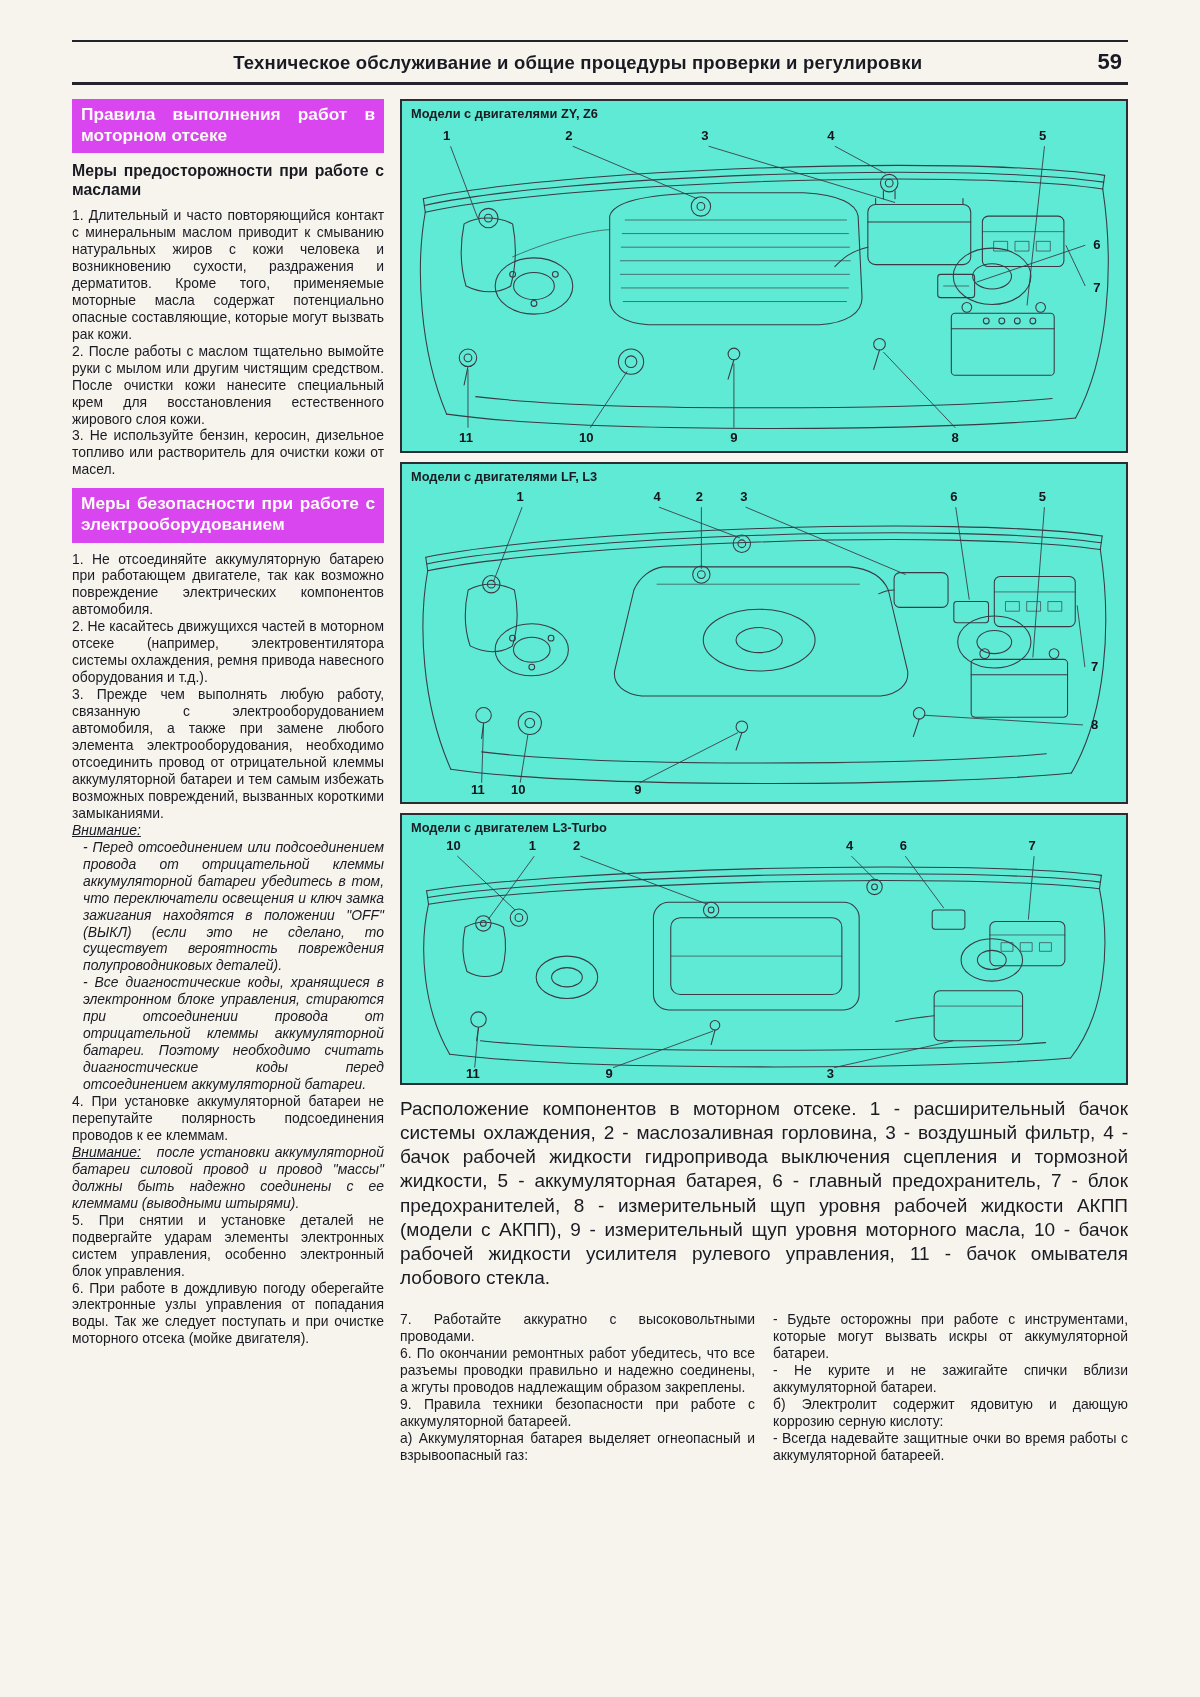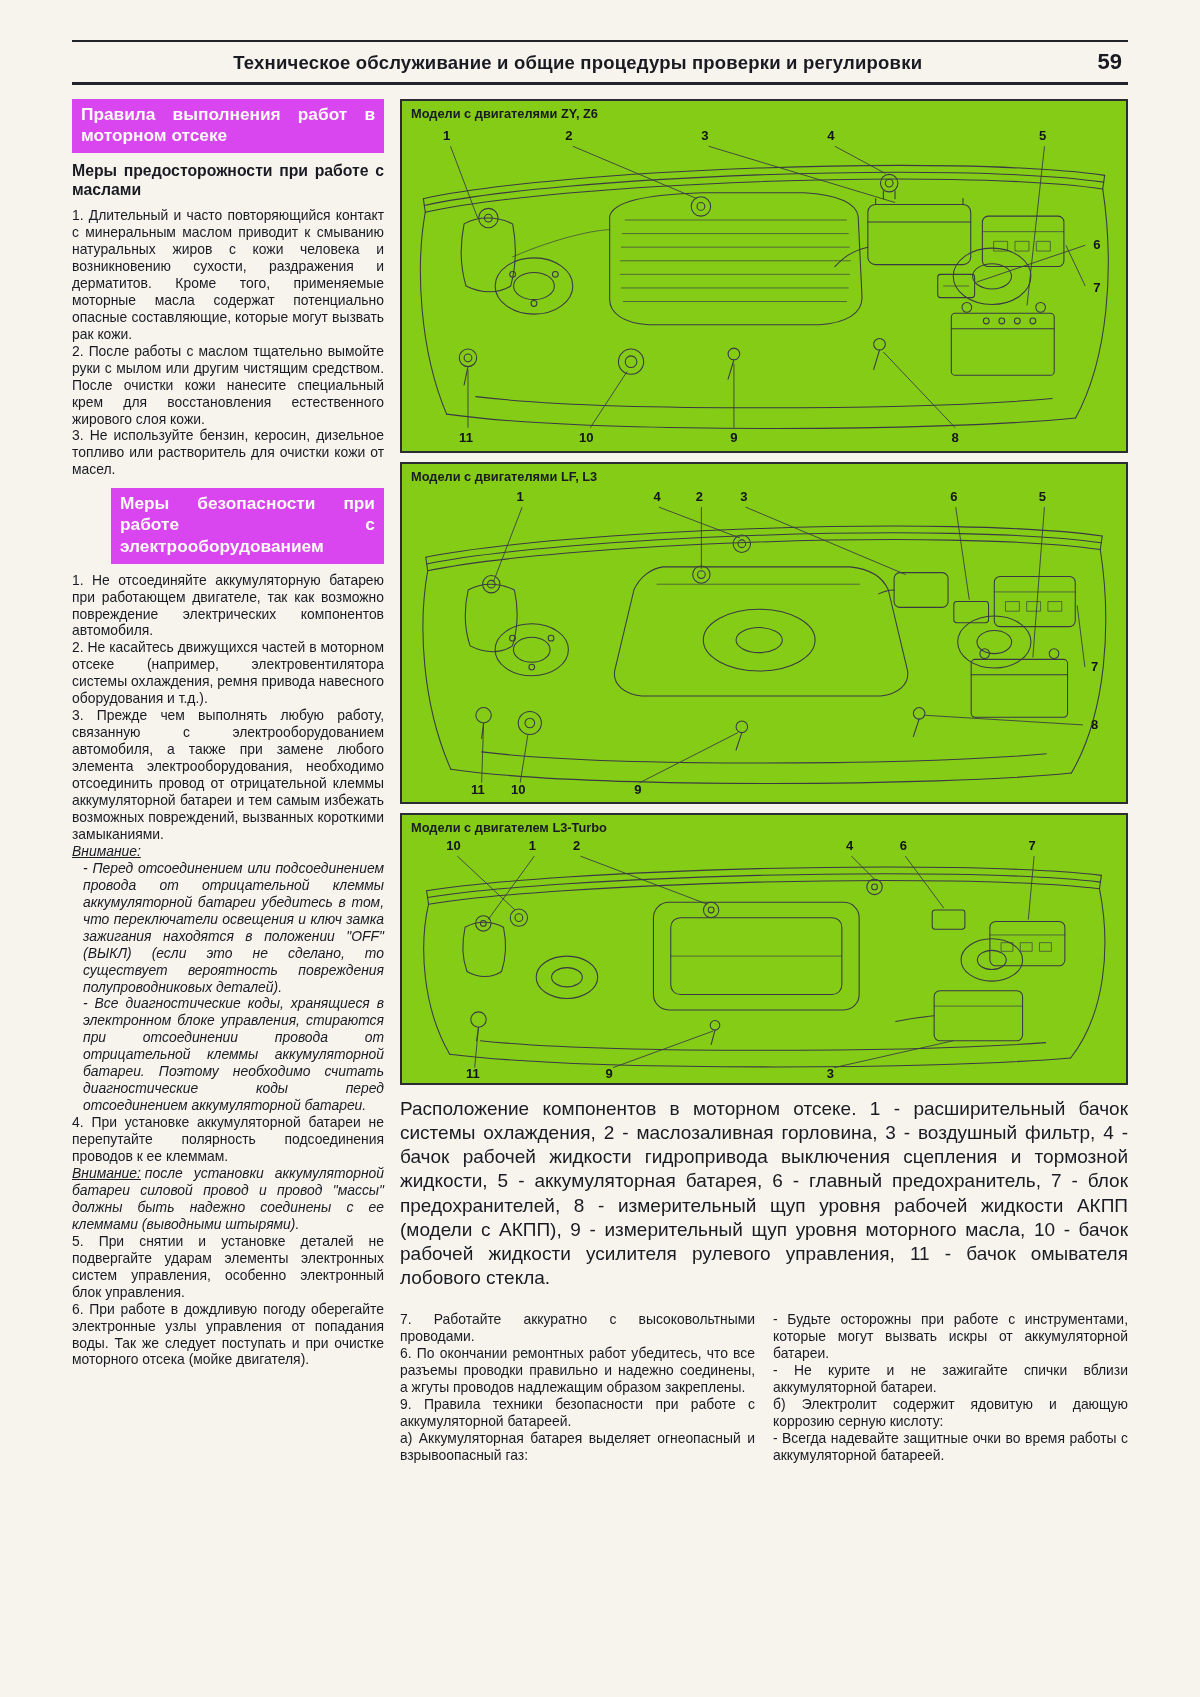--- a/index.html
+++ b/index.html
@@ -19,28 +19,28 @@
   .header-title { flex: 1; text-align: center; font-weight: bold; font-size: 18.5px; letter-spacing: .2px; }
   .page-number { font-weight: bold; font-size: 22px; padding-right: 2px; }
 
   .columns { display: flex; gap: 16px; }
   .left-col { width: 312px; flex: none; font-size: 13.9px; line-height: 1.22; text-align: justify; }
   .left-col p { margin: 0; }
   .black-box {
     background: #d946ef; color: #fbfbf7; font-weight: bold;
     font-size: 17.3px; line-height: 1.22; padding: 5px 9px 7px; margin: 0 0 8px;
   }
-  .mt { margin-top: 10px; margin-left: 39px; }
+  .mt { margin-top: 10px; }
   .subtitle { font-weight: bold; font-size: 15.8px; line-height: 1.2; margin: 9px 0 7px; }
   .it { font-style: italic; }
   .indent { padding-left: 11px; }
-  .att-label { text-decoration: underline; margin-right: 4px; }
+  .att-label { text-decoration: underline; margin-right: 16px; }
 
   .right-col { flex: 1; min-width: 0; display: flex; flex-direction: column; }
-  .figure { border: 2px solid #2c2c35; background: #84cc16; margin-bottom: 9px; }
+  .figure { border: 2px solid #2c2c35; background: #5eead4; margin-bottom: 9px; }
   .fig-label { font-weight: bold; font-size: 12.8px; padding: 5px 0 0 9px; }
   .fig-svg { display: block; width: 100%; }
   .fig1 .fig-svg { height: 330px; }
   .fig2 .fig-svg { height: 318px; }
   .fig3 .fig-svg { height: 248px; }
   .art * { fill: none; stroke: #3a3a44; stroke-width: 1.1; stroke-linecap: round; stroke-linejoin: round; }
   .art .thin * , .art .thin { stroke-width: .7; }
   .callouts line { stroke: #3a3a44; stroke-width: .9; }
   .callouts text {
     fill: #14141c; stroke: none; font-weight: bold; font-size: 13.5px;

